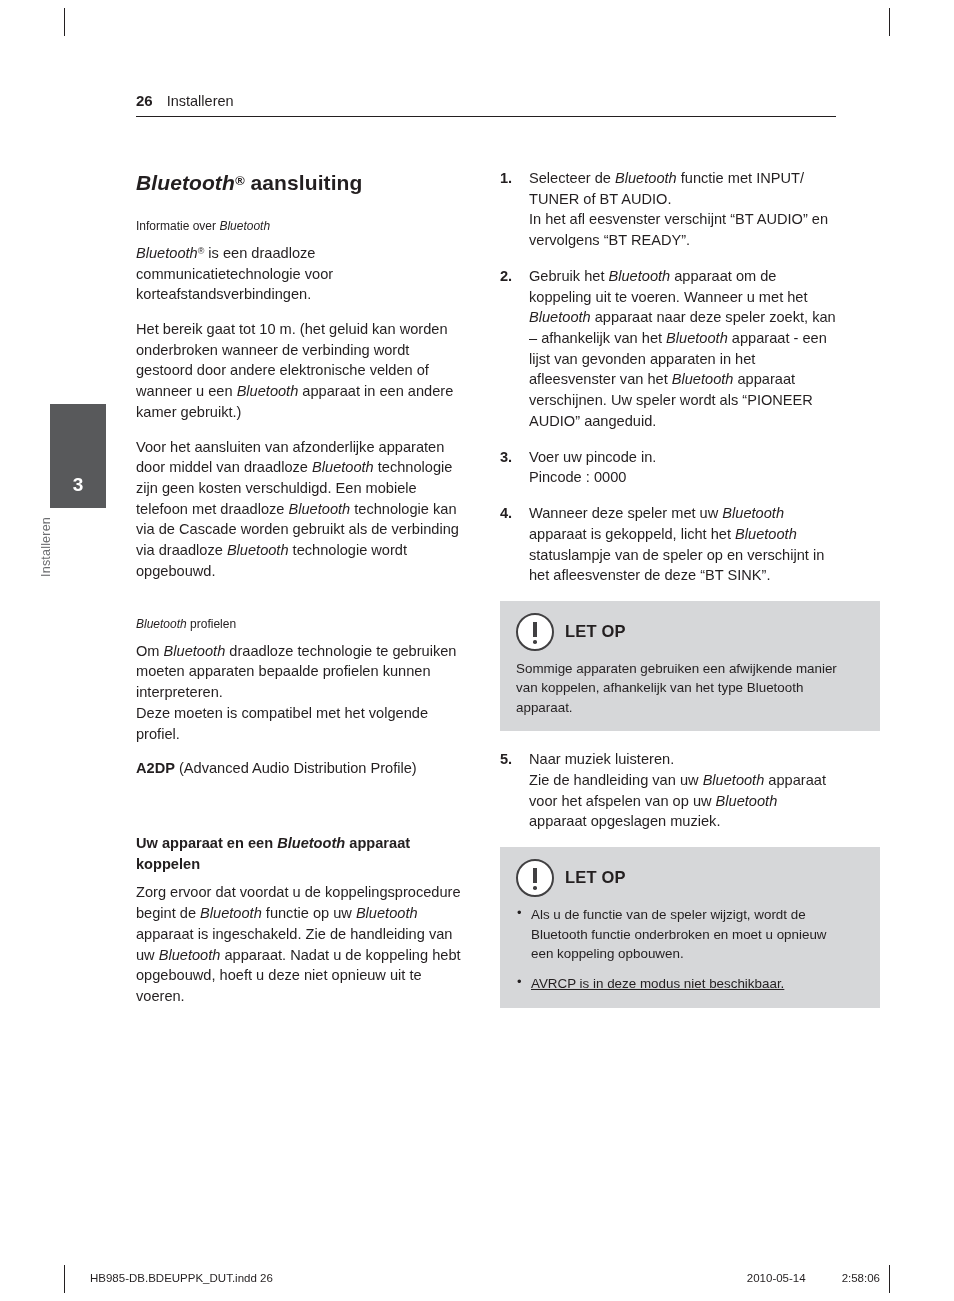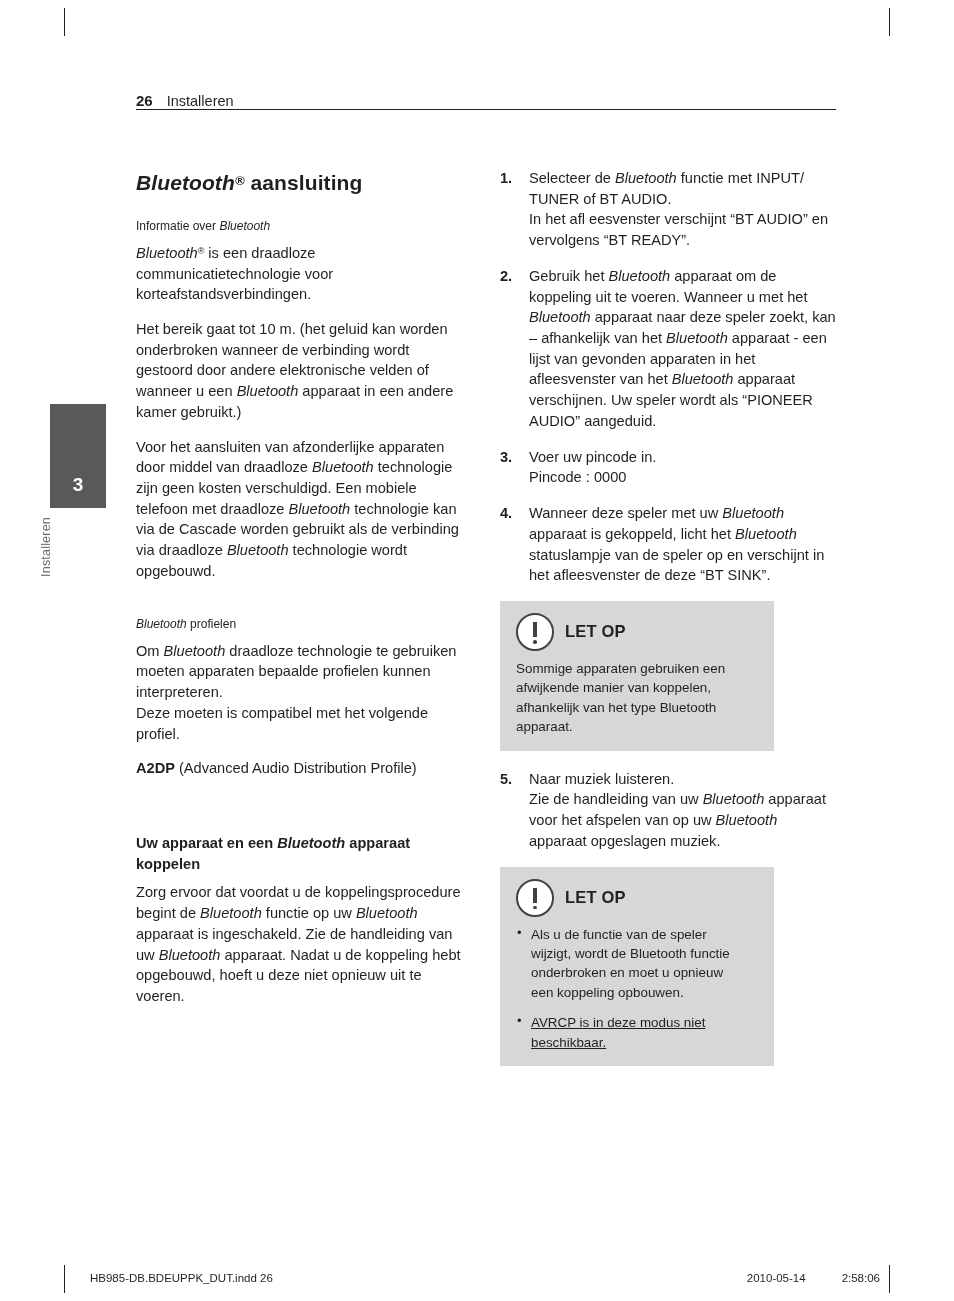--- a/index.html
+++ b/index.html
@@ -34,20 +34,21 @@
   .header {
     position: absolute;
     left: 136px;
     top: 92px;
     width: 700px;
   }
   .header-row {
     display: flex;
     align-items: baseline;
     gap: 14px;
+    padding-bottom: 7px;
     border-bottom: 1px solid #231f20;
   }
   .page-number {
     font-size: 15px;
     font-weight: bold;
     letter-spacing: 0;
   }
   .header-title {
     font-size: 14.5px;
     font-weight: normal;
@@ -145,21 +146,21 @@
     top: 0;
     font-weight: bold;
   }
 
   
   .caution {
     background: #d6d7d9;
     margin: 4px 0 18px 0;
     padding: 0 15px 14px 0;
     position: relative;
-    width: 274px;
+    width: 380px;
     box-sizing: border-box;
   }
   .caution-head {
     display: flex;
     align-items: center;
     gap: 11px;
     padding: 12px 0 8px 16px;
   }
   .warn-icon {
     width: 38px;

